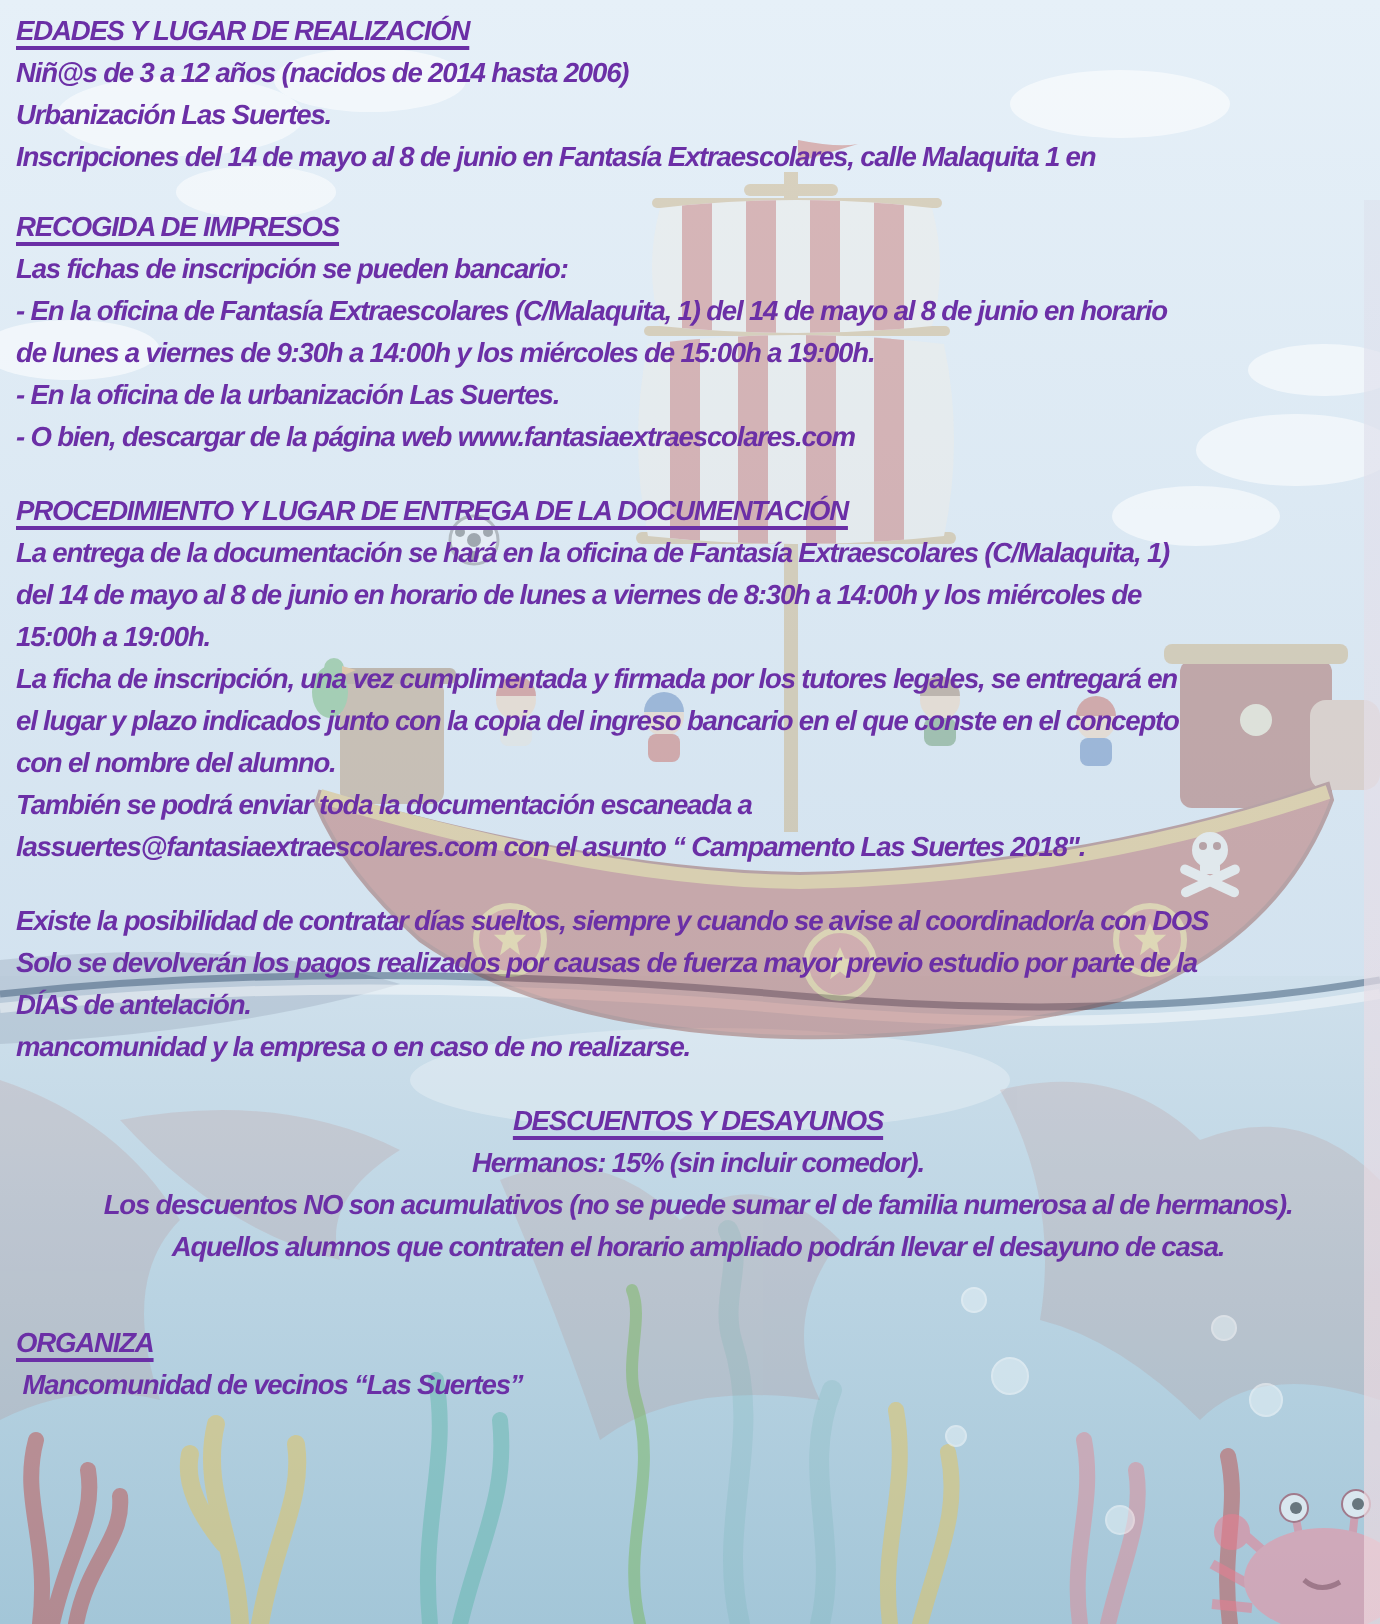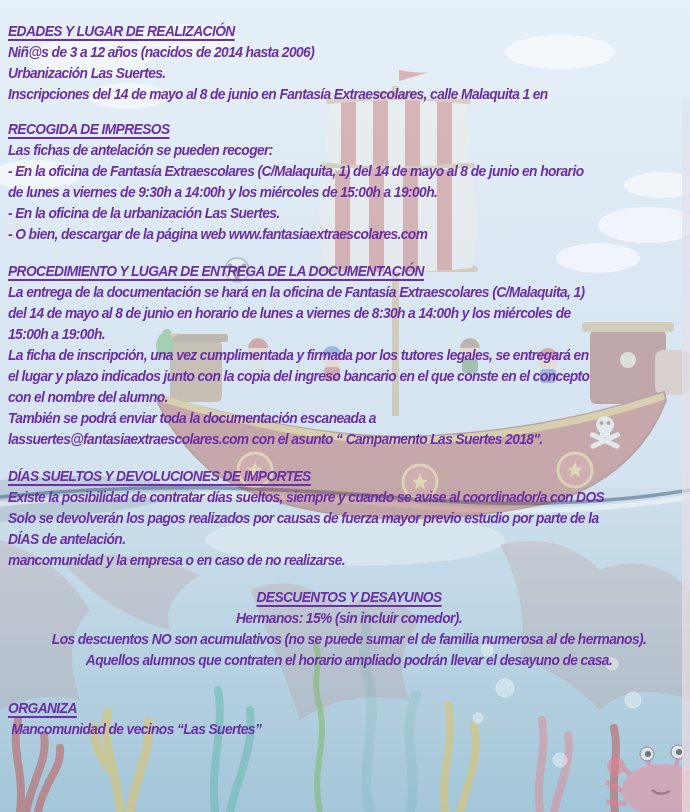--- a/index.html
+++ b/index.html
@@ -6,21 +6,21 @@
   .page{
     position:relative;
     width:690px;height:812px;
     overflow:hidden;
     background:#dbe8f3;
     font-family:"Liberation Sans", sans-serif;
   }
   .bg{position:absolute;left:0;top:0;width:690px;height:812px;}
   .content{
     position:absolute;left:0;top:0;width:690px;height:812px;
-    padding:21px 0 0 8px;box-sizing:border-box;
+    padding:5px 0 0 8px;box-sizing:border-box;
   }
   .section{margin:0;}
   .section:nth-child(1){margin-bottom:14px;}
   .section:nth-child(2){margin-bottom:16px;}
   .section:nth-child(3){margin-bottom:16px;}
   .section:nth-child(4){margin-bottom:16px;}
   .section:nth-child(5){margin-bottom:27px;text-align:center;}
   .section:nth-child(6){margin-bottom:6px;}
   .hdr,.line{
     font-style:italic;font-weight:bold;
@@ -229,39 +229,38 @@
 
   <div class="content">
       <div class="section">
         <div class="hdr">EDADES Y LUGAR DE REALIZACIÓN</div>
         <div class="line">Niñ@s de 3 a 12 años (nacidos de 2014 hasta 2006)</div>
         <div class="line">Urbanización Las Suertes.</div>
         <div class="line">Inscripciones del 14 de mayo al 8 de junio en Fantasía Extraescolares, calle Malaquita 1 en</div>
       </div>
       <div class="section">
         <div class="hdr">RECOGIDA DE IMPRESOS</div>
-        <div class="line">Las fichas de antelación se pueden recoger:</div>
+        <div class="line">Las fichas de inscripción se pueden bancario:</div>
         <div class="line">- En la oficina de Fantasía Extraescolares (C/Malaquita, 1) del 14 de mayo al 8 de junio en horario</div>
         <div class="line">de lunes a viernes de 9:30h a 14:00h y los miércoles de 15:00h a 19:00h.</div>
         <div class="line">- En la oficina de la urbanización Las Suertes.</div>
         <div class="line">- O bien, descargar de la página web www.fantasiaextraescolares.com</div>
       </div>
       <div class="section">
         <div class="hdr">PROCEDIMIENTO Y LUGAR DE ENTREGA DE LA DOCUMENTACIÓN</div>
         <div class="line">La entrega de la documentación se hará en la oficina de Fantasía Extraescolares (C/Malaquita, 1)</div>
         <div class="line">del 14 de mayo al 8 de junio en horario de lunes a viernes de 8:30h a 14:00h y los miércoles de</div>
         <div class="line">15:00h a 19:00h.</div>
         <div class="line">La ficha de inscripción, una vez cumplimentada y firmada por los tutores legales, se entregará en</div>
         <div class="line">el lugar y plazo indicados junto con la copia del ingreso bancario en el que conste en el concepto</div>
         <div class="line">con el nombre del alumno.</div>
         <div class="line">También se podrá enviar toda la documentación escaneada a</div>
         <div class="line">lassuertes@fantasiaextraescolares.com con el asunto “ Campamento Las Suertes 2018".</div>
       </div>
       <div class="section">
-        <div class="hdr">DÍAS SUELTOS Y DEVOLUCIONES DE IMPORTES</div>
         <div class="line">Existe la posibilidad de contratar días sueltos, siempre y cuando se avise al coordinador/a con DOS</div>
         <div class="line">Solo se devolverán los pagos realizados por causas de fuerza mayor previo estudio por parte de la</div>
         <div class="line">DÍAS de antelación.</div>
         <div class="line">mancomunidad y la empresa o en caso de no realizarse.</div>
       </div>
       <div class="section">
         <div class="hdr">DESCUENTOS Y DESAYUNOS</div>
         <div class="line">Hermanos: 15% (sin incluir comedor).</div>
         <div class="line">Los descuentos NO son acumulativos (no se puede sumar el de familia numerosa al de hermanos).</div>
         <div class="line">Aquellos alumnos que contraten el horario ampliado podrán llevar el desayuno de casa.</div>

